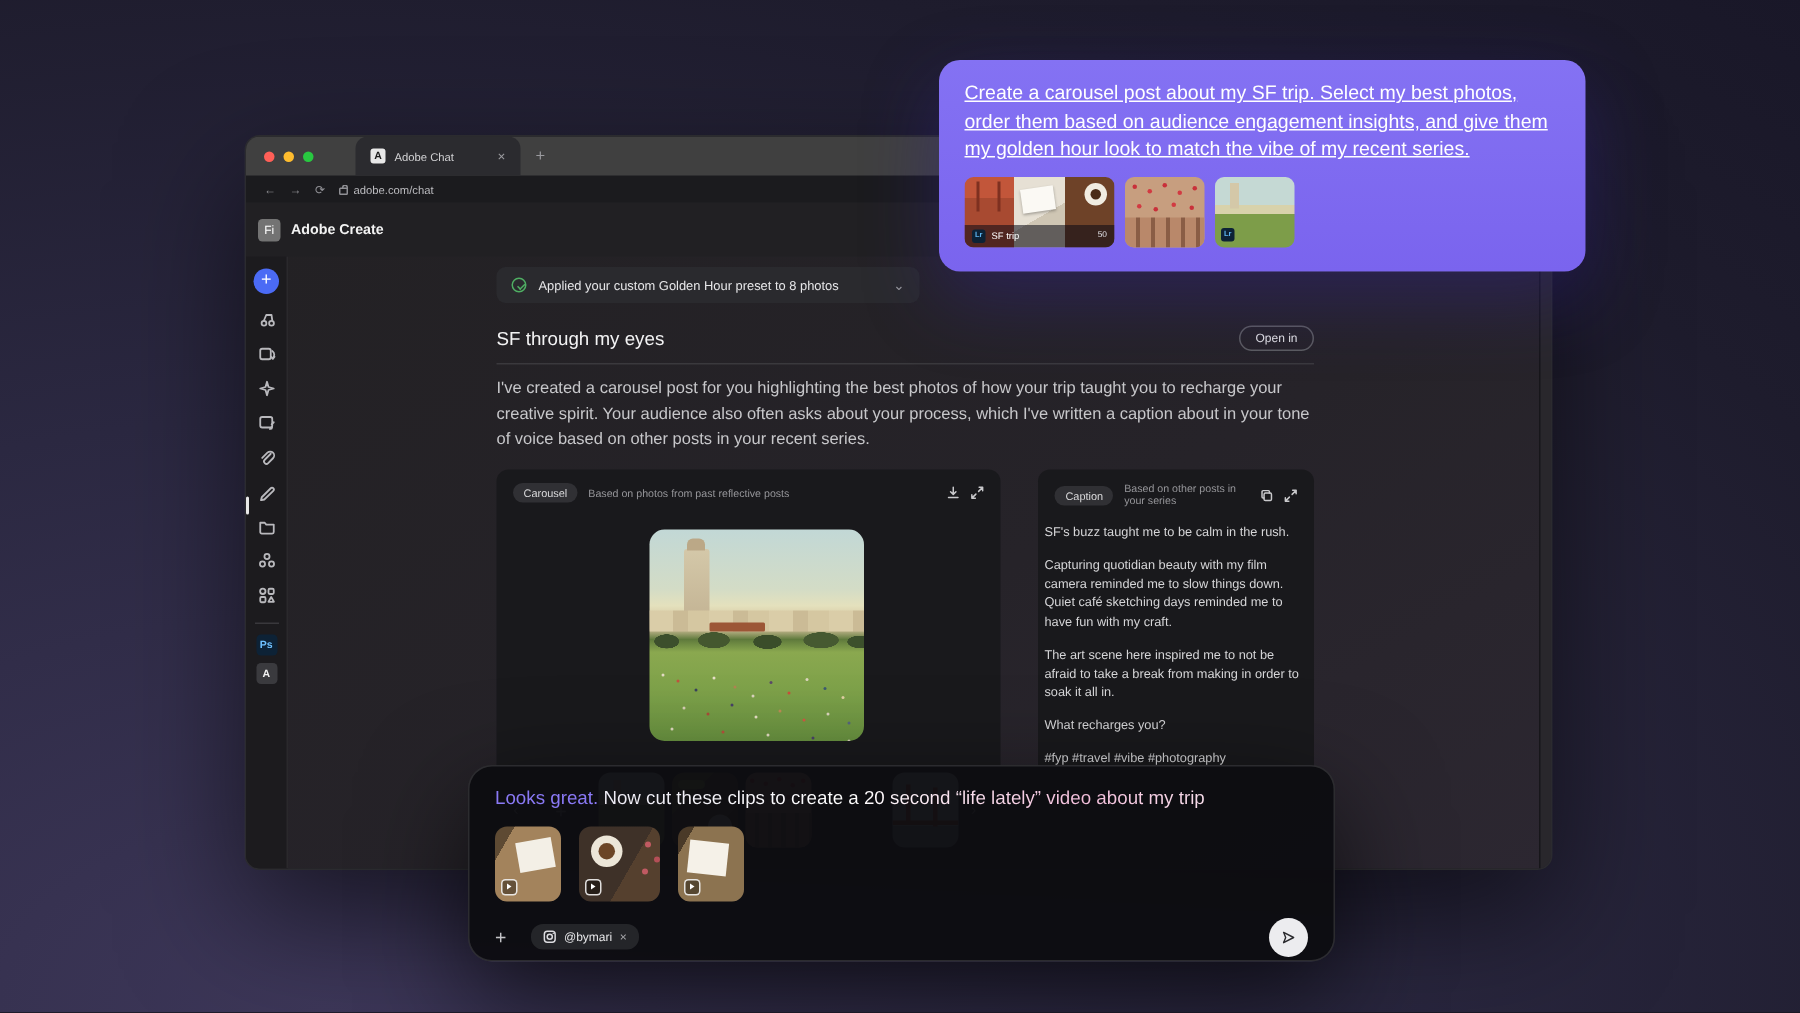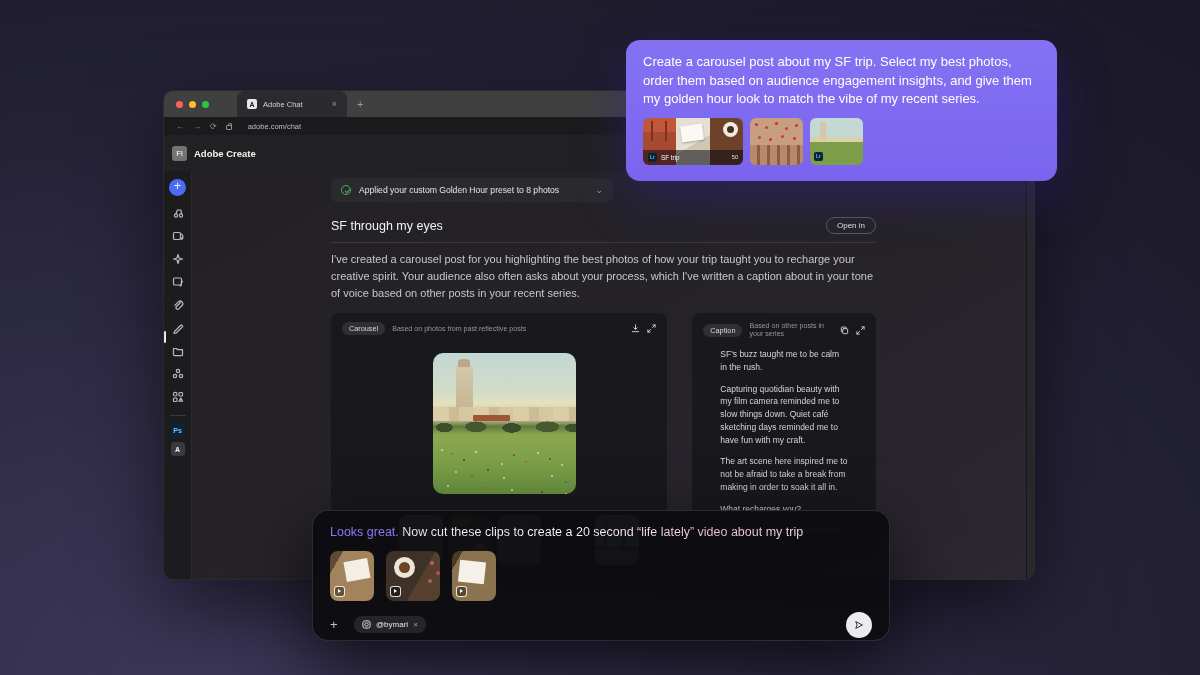--- a/index.html
+++ b/index.html
@@ -15,21 +15,21 @@
   .light{width:7px;height:7px;border-radius:50%;}
   .l-red{background:#ff5f57}.l-yel{background:#febc2e}.l-grn{background:#28c840}
   .tab{display:flex;align-items:center;gap:6px;background:#2b2b2f;height:26px;margin-left:28px;
     padding:0 10px;border-radius:8px 8px 0 0;min-width:110px;}
   .fav{width:10px;height:10px;border-radius:2px;background:#e8e8e8;color:#1a1a1a;font-size:7px;font-weight:bold;
     display:flex;align-items:center;justify-content:center;}
   .tabtitle{font-size:7.5px;color:#d3d3d5;flex:1;}
   .tabclose{font-size:9px;color:#9a9a9e;line-height:1;}
   .newtab{color:#9a9a9e;font-size:11px;margin-left:10px;}
   .addr{height:18px;background:#1b1b1e;display:flex;align-items:center;gap:9px;padding:0 12px;font-size:8px;color:#8f8f94;}
-  .url{font-size:7.5px;color:#bdbdc1;display:flex;align-items:center;gap:16px;}
+  .url{font-size:7.5px;color:#bdbdc1;display:flex;align-items:center;gap:4px;}
   .lock{display:inline-block;width:6px;height:5px;border:1px solid #8f8f94;border-radius:1px;position:relative;margin-top:2px;}
   .lock:before{content:"";position:absolute;left:1px;top:-3px;width:2px;height:2px;border:1px solid #8f8f94;border-bottom:none;border-radius:2px 2px 0 0;}
   .appbar{height:36px;background:#212023;display:flex;align-items:center;gap:7px;padding:0 8px;}
   .filogo{width:15px;height:15px;border-radius:3px;background:#737373;color:#fff;font-size:8px;font-weight:normal;
     display:flex;align-items:center;justify-content:center;}
   .appname{font-size:9.5px;font-weight:bold;color:#f2f2f2;}
   .winbody{position:absolute;left:0;top:80px;right:0;bottom:0;
     background:linear-gradient(150deg,#232124 0%,#262329 55%,#2c2731 100%);}
   .edge{position:absolute;right:0;top:0;bottom:0;width:8px;background:#29272c;border-left:1px solid #17161a;}
 
@@ -105,27 +105,27 @@
   .th-lant:before{content:"";position:absolute;left:3px;top:4px;width:3px;height:3px;border-radius:50%;background:#c9303a;
     box-shadow:9px 2px #c9303a,18px -1px #d23a42,27px 3px #c9303a,34px 0 #d23a42,4px 12px #c9303a,14px 14px #d23a42,24px 11px #c9303a,33px 13px #d23a42;}
   .th-lant:after{content:"";position:absolute;left:0;bottom:0;width:100%;height:46%;
     background:repeating-linear-gradient(90deg,#b98a6b 0 6px,#8a5f46 6px 9px);}
   .th-sun{background:linear-gradient(160deg,#d999557 0,#cf8f4e 0 35%,#9c5e33 35% 65%,#5e3a22 65% 100%);}
   .th-bridge{background:linear-gradient(180deg,#ccd6d8 0 72%,#8fa3a8 72% 100%);}
   .th-bridge:before{content:"";position:absolute;left:9px;top:8px;width:3px;height:26px;background:#c6552f;box-shadow:18px 2px #c6552f;}
   .th-bridge:after{content:"";position:absolute;left:0;top:32px;width:100%;height:3px;background:#b34c2a;}
 
   
-  .capbody{padding:6px 28px 2px;}
+  .capbody{padding:6px 4px 2px;}
   .capbody p{font-size:8.5px;line-height:1.5;color:#d6d6d8;margin:0 0 9px;}
 
   
   .bubble{position:absolute;left:626px;top:40px;width:431px;height:141px;border-radius:14px;
     background:linear-gradient(180deg,#8472f3,#7a64ee);box-shadow:0 18px 50px rgba(50,35,140,.45);padding:13px 17px 0;}
-  .btext{font-size:13px;line-height:1.43;color:#fff;}
+  .btext{font-size:13px;line-height:1.43;color:#fff;text-decoration:underline;}
   .batts{display:flex;gap:7px;margin-top:9px;align-items:flex-start;}
   .att{border-radius:6px;overflow:hidden;position:relative;flex:none;height:47px;}
   .att-album{width:100px;display:flex;}
   .slice{flex:1;}
   .sl-bridge{background:linear-gradient(180deg,#c2563a 0 30%,#a84a31 30% 100%);position:relative;}
   .sl-bridge:before{content:"";position:absolute;left:8px;top:3px;width:2px;height:20px;background:#7e3020;box-shadow:14px 0 #7e3020;}
   .sl-sketch{background:linear-gradient(150deg,#e6e0d4 0 55%,#cfc6b4 55% 100%);position:relative;}
   .sl-sketch:before{content:"";position:absolute;left:5px;top:7px;width:22px;height:16px;background:#fbf9f4;transform:rotate(-8deg);box-shadow:0 1px 2px rgba(0,0,0,.3);}
   .sl-coffee{background:#6e4228;position:relative;}
   .sl-coffee:before{content:"";position:absolute;right:5px;top:4px;width:15px;height:15px;border-radius:50%;background:#f1ece1;}

